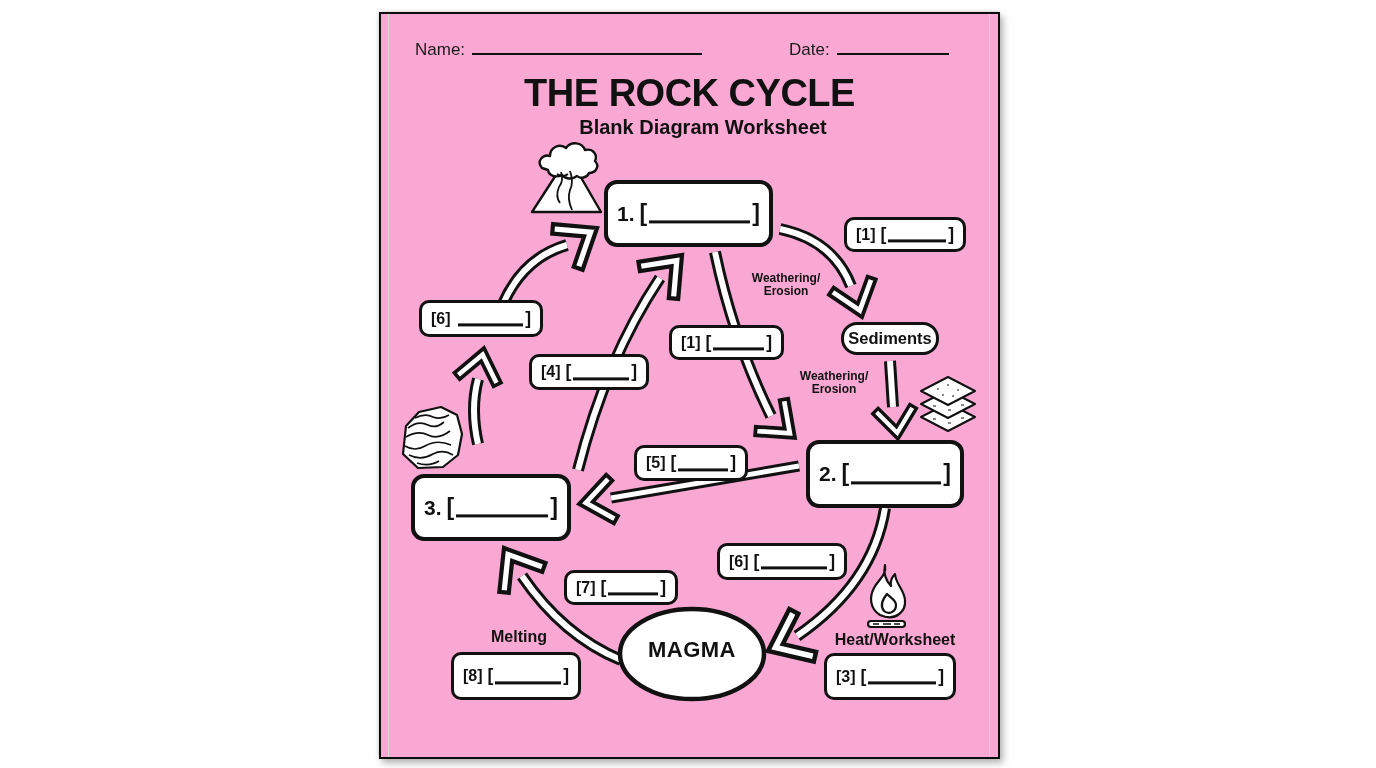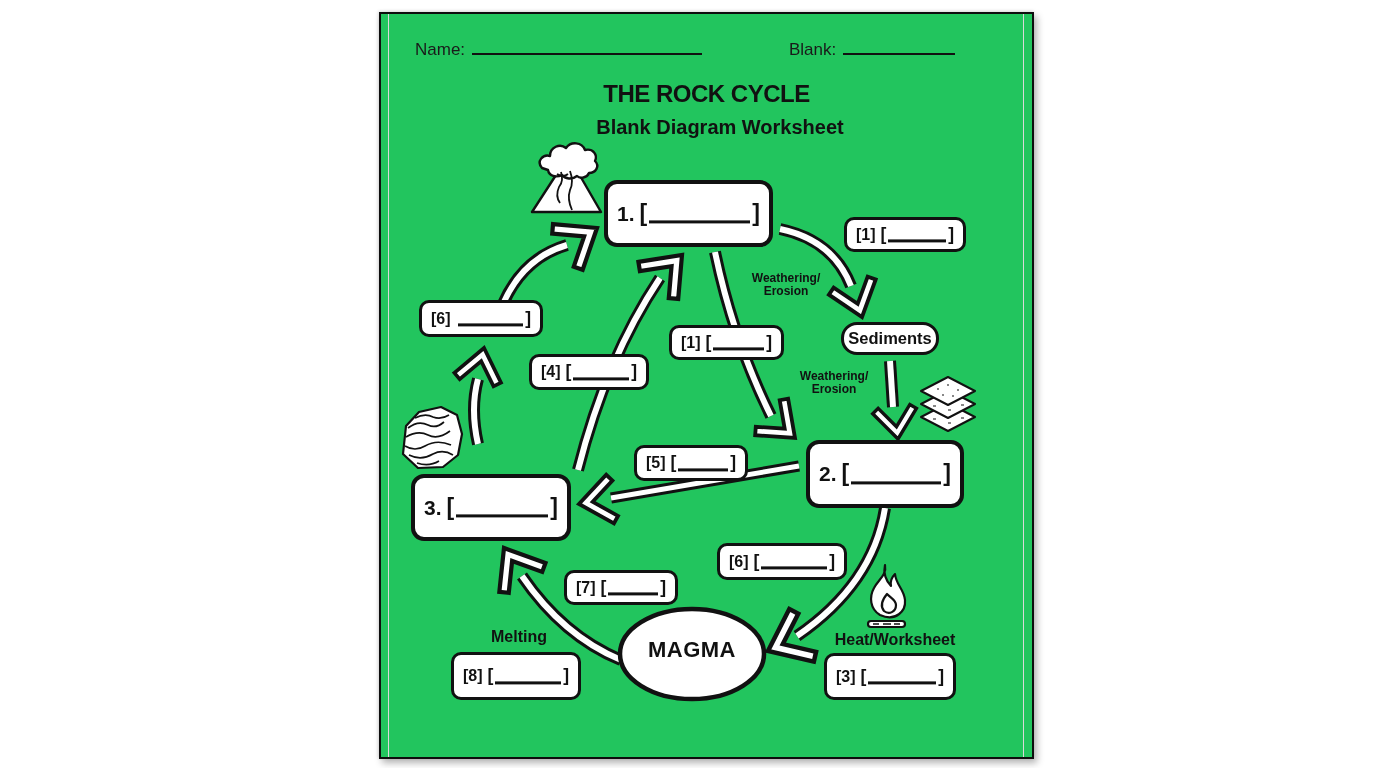--- a/index.html
+++ b/index.html
@@ -1,26 +1,26 @@
 <!DOCTYPE html>
 <html><head>
 <meta charset="utf-8">
 <style>
   html,body{margin:0;padding:0;background:#ffffff;width:1376px;height:768px;overflow:hidden;
             font-family:"Liberation Sans","DejaVu Sans",sans-serif;color:#111;}
-  .sheet{position:absolute;left:379px;top:12px;width:617px;height:743px;background:#22c55e;
+  .sheet{position:absolute;left:379px;top:12px;width:617px;height:743px;background:#f9a8d4;
          border:2px solid #0d0d0d;box-sizing:content-box;
-         box-shadow:3px 4px 7px rgba(0,0,0,.30), -1px -1px 3px rgba(0,0,0,.12);padding-left:34px;}
+         box-shadow:3px 4px 7px rgba(0,0,0,.30), -1px -1px 3px rgba(0,0,0,.12);}
   .scanline{position:absolute;top:0;bottom:0;width:1px;background:#d9d9d9;}
   svg.canvas{position:absolute;left:0;top:0;z-index:1;}
   
   .hdr{position:absolute;z-index:2;font-size:17px;color:#1a1a1a;}
   .wline{display:inline-block;border-bottom:2.5px solid #111;height:15px;vertical-align:baseline;margin-left:7px;}
-  .title{position:absolute;left:0;right:0;top:58px;text-align:center;font-size:24px;font-weight:800;
-         letter-spacing:-.5px;z-index:2;margin-top:8px;}
+  .title{position:absolute;left:0;right:0;top:58px;text-align:center;font-size:38px;font-weight:800;
+         letter-spacing:-.5px;z-index:2;}
   .subtitle{position:absolute;left:0;right:4px;top:102px;text-align:center;font-size:20px;font-weight:700;z-index:2;margin-left:31px;}
   
   .bx{position:absolute;z-index:2;display:flex;align-items:center;background:#fff;border:3px solid #111;
       border-radius:10px;box-sizing:border-box;font-weight:700;padding:2px 9px;}
   .bx .lbl{margin-right:5px;white-space:nowrap;}
   .bx .br{font-weight:800;font-size:1.1em;line-height:1;}
   .bx .line{flex:1;height:0;border-bottom:3px solid #111;transform:translateY(.40em);margin:0 2px;}
   .small{font-size:16px;}
   .big{font-size:21px;border-width:4px;border-radius:13px;}
   .big .line{border-bottom-width:3.5px;}
@@ -33,21 +33,21 @@
 <body>
 
 <div class="sheet">
   <div class="scanline" style="left:7px;"></div>
   <div class="scanline" style="right:8px;"></div>
 
   <div class="hdr" style="left:34px;top:24px;">
     <span>Name:</span><span class="wline" style="width:230px;"></span>
   </div>
   <div class="hdr" style="left:408px;top:24px;">
-    <span>Blank:</span><span class="wline" style="width:112px;"></span>
+    <span>Date:</span><span class="wline" style="width:112px;"></span>
   </div>
   <div class="title">THE ROCK CYCLE</div>
   <div class="subtitle">Blank Diagram Worksheet</div>
 
   <svg class="canvas" width="617" height="743" viewBox="0 0 617 743">
     <defs>
       <path id="chev" d="M -33.1,-25.9 L 0,0 L -33.1,25.9 L -38.6,18.8 L -14.6,0 L -38.6,-18.8 Z" fill="#fff" stroke="#111" stroke-width="4" stroke-linejoin="miter"></path>
     </defs>
 
     <g>

